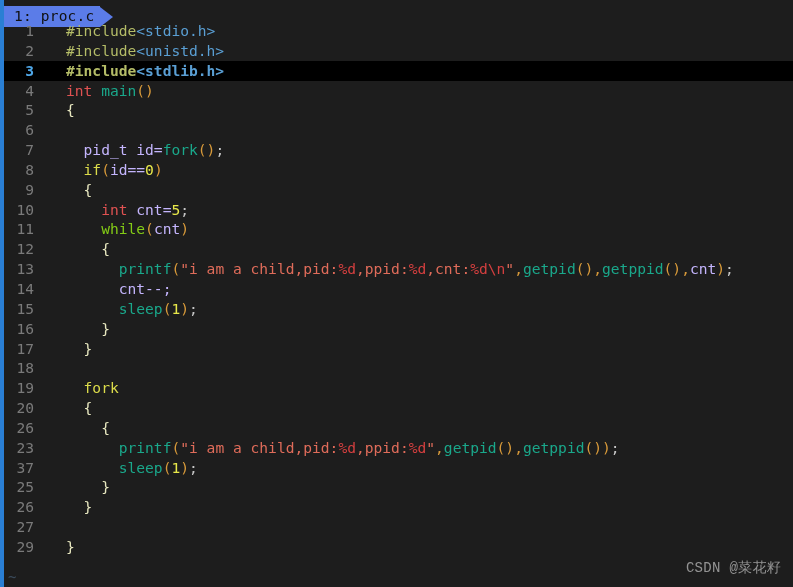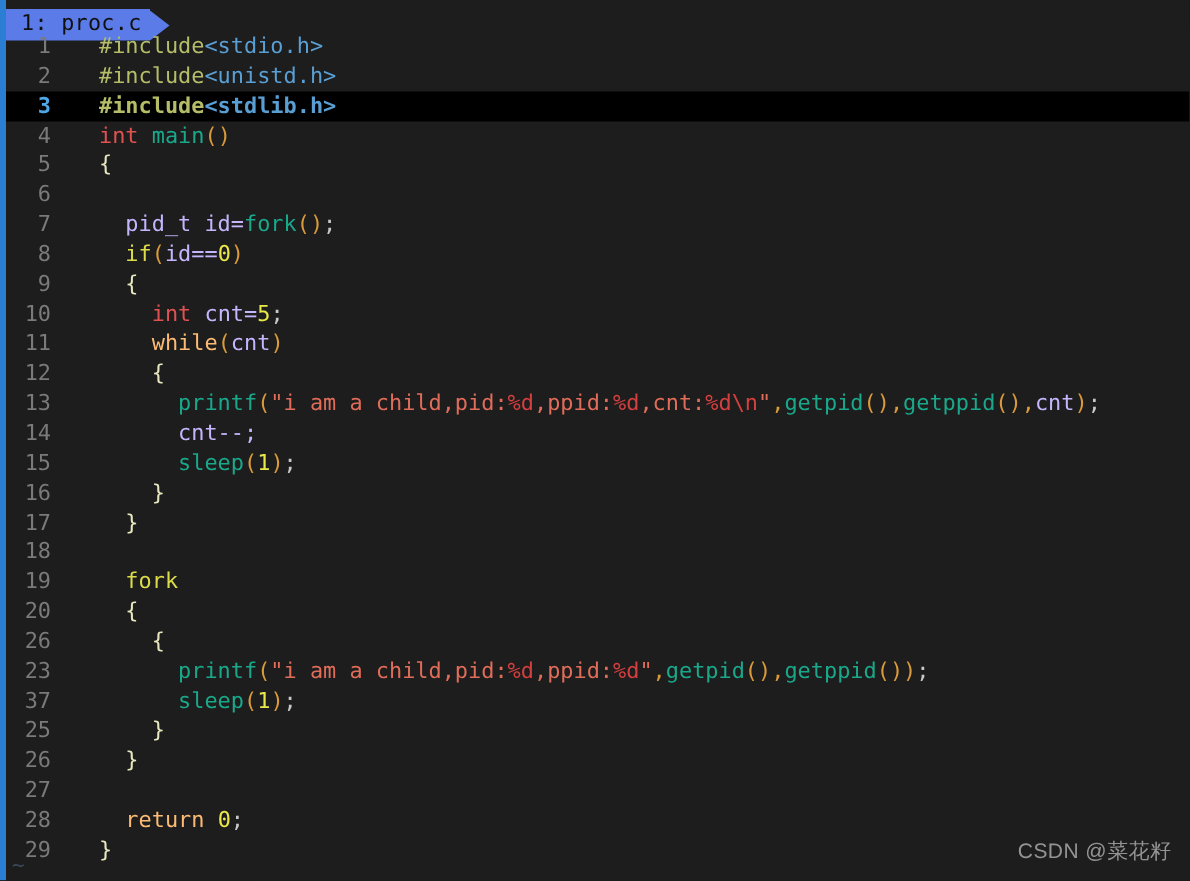--- a/index.html
+++ b/index.html
@@ -96,21 +96,21 @@
     vertical-align: top;
     margin-left: 24px;
   }
 
   
   .t-plain   { color: #c4b5fd; }
   .t-pre     { color: #b5bd68; }   
   .t-header  { color: #5a9fd4; }   
   .t-type    { color: #e05252; }   
   .t-fn      { color: #1aa88b; }   
-  .t-kw      { color: #fdba74; text-align: center; }   
+  .t-kw      { color: #84cc16; text-align: center; }   
   .t-kw2     { color: #dcdc4a; }   
   .t-num     { color: #e8e84a; }   
   .t-str     { color: #e06c5a; }   
   .t-fmt     { color: #d43f3f; }   
   .t-punct   { color: #d89a3a; }   
   .t-brace   { color: #e8e8c0; }   
   .t-semi    { color: #c8c8c8; }
 
   
   #tilde {
@@ -122,21 +122,21 @@
     line-height: 14px;
   }
 
   
   #watermark {
     position: absolute;
     right: 12px;
     bottom: 10px;
     color: #a8a8a8;
     font-size: 14px;
-    font-family: Liberation Sans, sans-serif;
+    font-family: Liberation Mono, monospace;
     opacity: 0.85;
     letter-spacing: 0.3px;
   }
 </style>
 </head>
 <body>
 
 <div id="app">
 
   <div id="left-accent"></div>
@@ -168,21 +168,20 @@
       <div class="row"><span class="ln">17</span><span class="src"><span class="t-plain">  </span><span class="t-brace">}</span></span></div>
       <div class="row"><span class="ln">18</span><span class="src"></span></div>
       <div class="row"><span class="ln">19</span><span class="src"><span class="t-plain">  </span><span class="t-kw2">fork</span></span></div>
       <div class="row"><span class="ln">20</span><span class="src"><span class="t-plain">  </span><span class="t-brace">{</span></span></div>
       <div class="row"><span class="ln">26</span><span class="src"><span class="t-plain">    </span><span class="t-brace">{</span></span></div>
       <div class="row"><span class="ln">23</span><span class="src"><span class="t-plain">      </span><span class="t-fn">printf</span><span class="t-punct">(</span><span class="t-str">"i am a child,pid:</span><span class="t-fmt">%d</span><span class="t-str">,ppid:</span><span class="t-fmt">%d</span><span class="t-str">"</span><span class="t-punct">,</span><span class="t-fn">getpid</span><span class="t-punct">()</span><span class="t-punct">,</span><span class="t-fn">getppid</span><span class="t-punct">())</span><span class="t-semi">;</span></span></div>
       <div class="row"><span class="ln">37</span><span class="src"><span class="t-plain">      </span><span class="t-fn">sleep</span><span class="t-punct">(</span><span class="t-num">1</span><span class="t-punct">)</span><span class="t-semi">;</span></span></div>
       <div class="row"><span class="ln">25</span><span class="src"><span class="t-plain">    </span><span class="t-brace">}</span></span></div>
       <div class="row"><span class="ln">26</span><span class="src"><span class="t-plain">  </span><span class="t-brace">}</span></span></div>
       <div class="row"><span class="ln">27</span><span class="src"></span></div>
-      <div class="row"><span class="ln">28</span><span class="src"><span class="t-plain">  </span><span class="t-kw">return</span><span class="t-plain"> </span><span class="t-num">0</span><span class="t-semi">;</span></span></div>
       <div class="row"><span class="ln">29</span><span class="src"><span class="t-brace">}</span></span></div>
     </div>
 
   <div id="tilde">~</div>
 
   <div id="watermark">CSDN @菜花籽</div>
 
 </div>
 
 </body></html>

